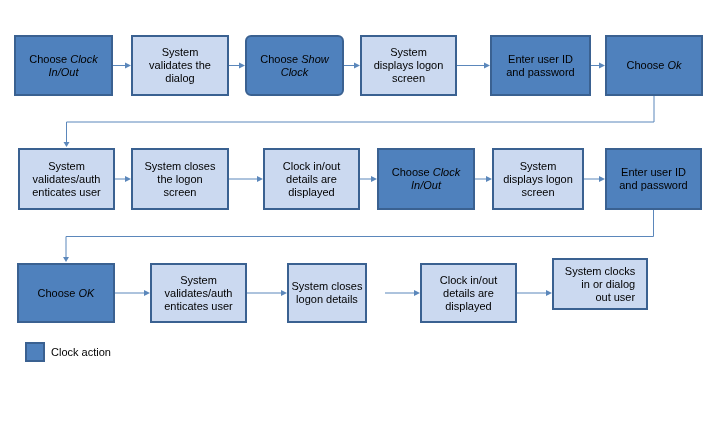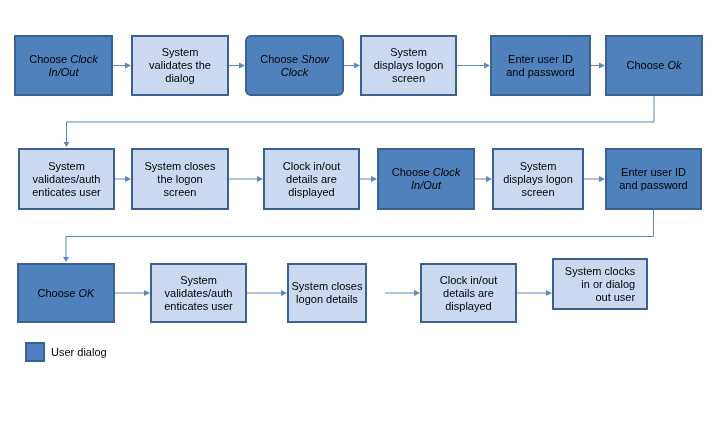--- a/index.html
+++ b/index.html
@@ -93,21 +93,21 @@
       <polygon points="287,293 281,290 281,296" fill="#5B87BB"></polygon>
       <line x1="385" y1="293" x2="415" y2="293" stroke="#5B87BB" stroke-width="1"></line>
       <polygon points="420,293 414,290 414,296" fill="#5B87BB"></polygon>
       <line x1="517" y1="293" x2="547" y2="293" stroke="#5B87BB" stroke-width="1"></line>
       <polygon points="552,293 546,290 546,296" fill="#5B87BB"></polygon>
     </svg>
 
   <div class="legend">
     <div class="legend-item">
       <span class="swatch user"></span>
-      <span class="legend-label">User dialog</span>
+      <span class="legend-label">Clock action</span>
     </div>
   </div>
 <div class="node user" style="left: 14px; top: 35px; width: 99px; height: 61px;">
       <div class="node-text">
         <div class="tline"><span>Choose </span><span class="it">Clock</span></div>
         <div class="tline"><span class="it">In/Out</span></div>
       </div>
     </div>
     <div class="node system" style="left: 131px; top: 35px; width: 98px; height: 61px;">
       <div class="node-text">

